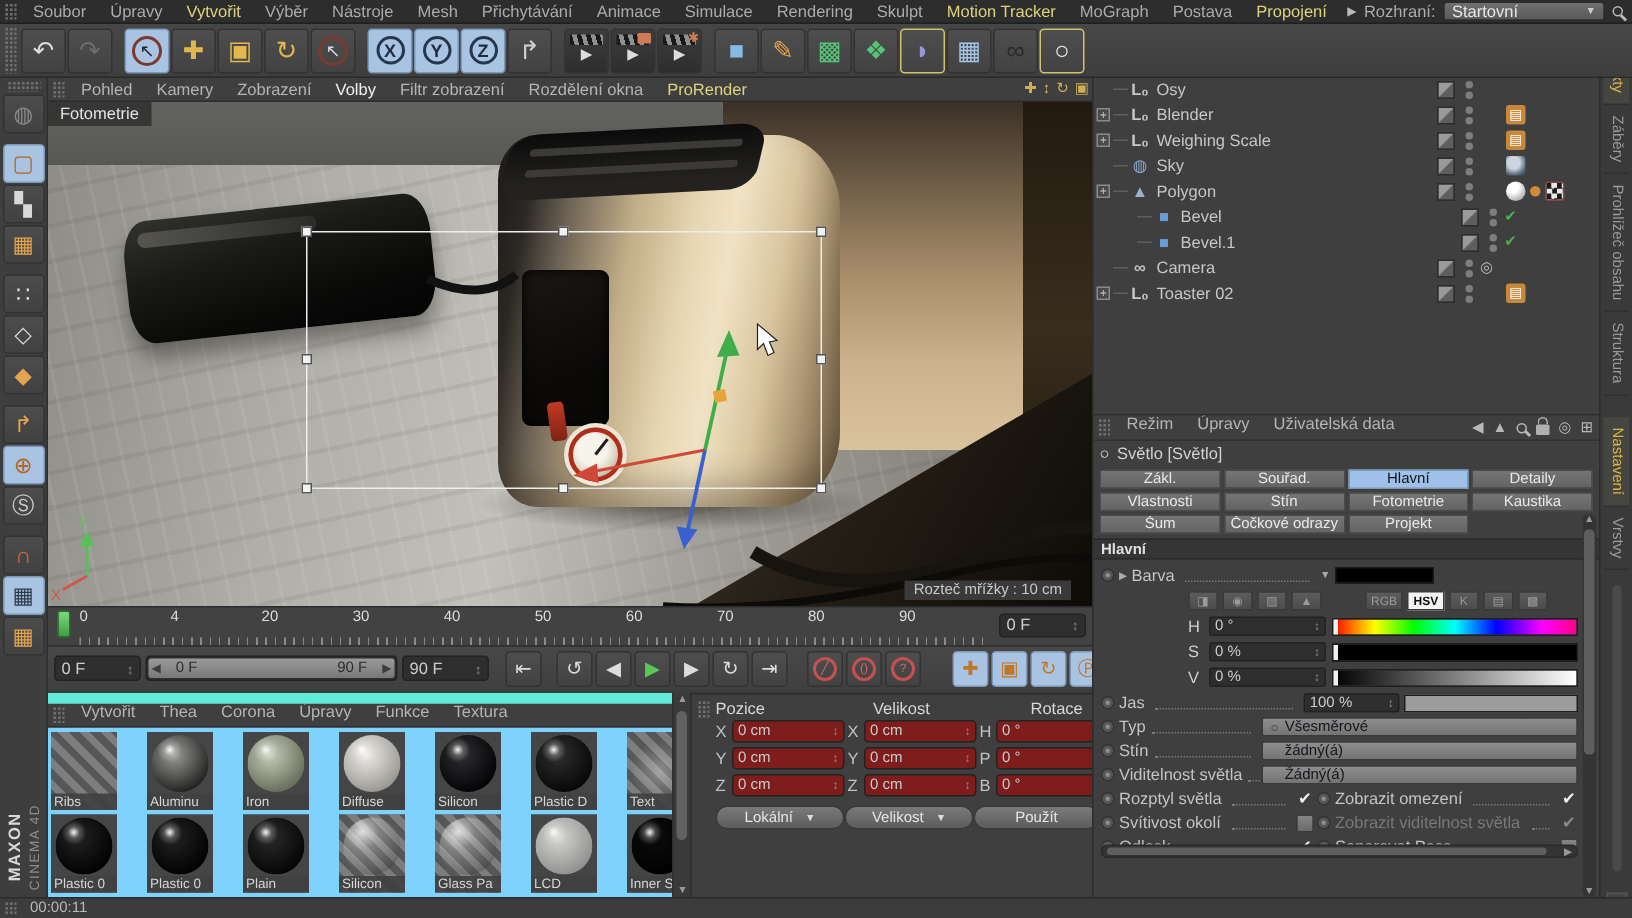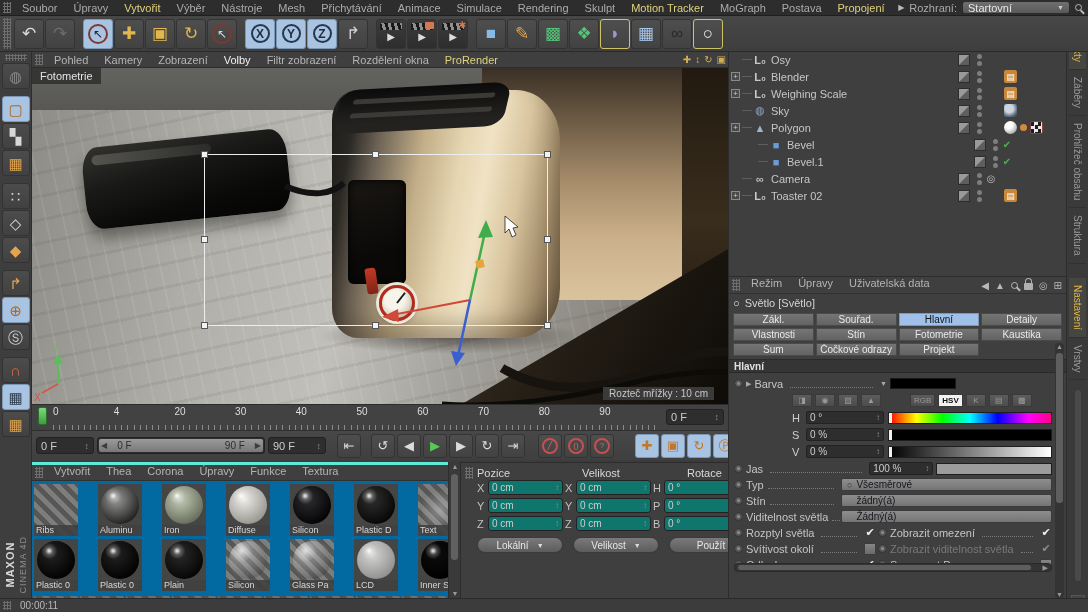--- a/index.html
+++ b/index.html
@@ -114,21 +114,21 @@
   .t-range .bar::before{content:"◀";color:#3c3c3c;font-size:8px;margin-left:2px}
   .t-range .bar::after{content:"▶";color:#3c3c3c;font-size:8px;margin-right:2px;order:9}
   .t-btn{width:24px;height:24px;border:1px solid #333;border-radius:3px;background:linear-gradient(#4e4e4e,#424242);display:flex;align-items:center;justify-content:center;color:#dcdcdc;font-size:13px;flex:0 0 auto}
   .t-btn.play{color:#57c957}
   .t-btn.gap{margin-left:8px}
   .t-btn.rec{color:#d56a6a}
   .t-btn.rec .rglyph{width:16px;height:16px;border:2px solid #c65050;border-radius:50%;font-size:8px;display:flex;align-items:center;justify-content:center;color:#d56a6a}
   .t-btn.key{background:#a9c3e2;border-color:#7d97b6;color:#c07828}
   .t-btn.film{background:#a9c3e2;border-color:#7d97b6;color:#31425c}
   
-  #materials{position:absolute;left:32px;top:462px;width:428px;height:136px;background:#0369a1;border-top:3px solid #5eead4;z-index:21;overflow:hidden}
+  #materials{position:absolute;left:32px;top:462px;width:428px;height:136px;background:#7dd3fc;border-top:7px solid #5eead4;z-index:21;overflow:hidden}
   #materials .panel-menu{height:16px}
   .mat-grid{display:grid;grid-template-columns:repeat(9,44px);gap:20px;padding:3px 2px 0 2px}
   .mat-tile{position:relative;width:44px;height:52px;background:#474747}
   .mat-thumb{position:absolute;inset:0;bottom:0}
   .mat-thumb.striped,.mat-thumb.striped-tex{background:repeating-linear-gradient(45deg,#7d7d7d 0 5px,#575757 5px 10px)}
   .mat-thumb.striped-tex::after{content:"";position:absolute;inset:4px;background:radial-gradient(circle,rgba(220,220,220,.4),transparent 70%)}
   .mat-thumb.sphere{background:#454545}
   .mat-thumb.sphere::after{content:"";position:absolute;left:3px;top:2px;width:38px;height:38px;border-radius:50%;
     background:radial-gradient(circle at 32% 26%,rgba(255,255,255,.95) 0%,rgba(255,255,255,.25) 10%,transparent 22%),
                radial-gradient(circle at 40% 35%,var(--c,#888),var(--d,#222) 78%)}
@@ -140,23 +140,23 @@
   #mat-scroll{position:absolute;left:448px;top:462px;width:12px;height:136px;background:#3a3a3a;border-left:1px solid #2e2e2e;z-index:22}
   .vscroll-thumb{position:absolute;left:2px;width:7px;border-radius:4px;background:#616161}
   .scroll-arrow{position:absolute;left:0;width:12px;text-align:center;color:#999;font-size:7px}
   
   #coords{position:absolute;left:460px;top:462px;width:268px;height:136px;background:#3f3f3f;border-top:1px solid #2c2c2c;border-left:1px solid #2c2c2c;z-index:21;padding:2px 4px}
   .co-head{display:grid;grid-template-columns:86px 86px 84px;gap:19px;padding-left:12px;height:15px;align-items:center;color:#d8d8d8}
   .co-grid{display:grid;grid-template-columns:86px 86px 84px;gap:2px;padding-left:12px}
   .co-col{display:flex;flex-direction:column;gap:3px}
   .co-row{display:flex;align-items:center;gap:3px}
   .co-row .ax{width:8px;color:#c0c0c0}
-  .co-field{flex:1;height:15px;background:#0f766e;border:1px solid #222;border-radius:3px;color:#ccc;display:flex;align-items:center;padding:0 3px;font-size:10px}
+  .co-field{flex:1;height:15px;background:#7f1d1d;border:1px solid #222;border-radius:3px;color:#ccc;display:flex;align-items:center;padding:0 3px;font-size:10px}
   .co-field::after{content:"↕";margin-left:auto;color:#888;font-size:8px}
-  .co-bottom{display:grid;grid-template-columns:86px 86px 84px;gap:10px;padding-left:12px;margin-top:6px}
+  .co-bottom{display:grid;grid-template-columns:86px 86px 84px;gap:0;padding-left:12px;margin-top:6px}
   .pill{height:16px;border-radius:8px;background:linear-gradient(#7a7a7a,#5c5c5c);border:1px solid #3a3a3a;color:#e6e6e6;display:flex;align-items:center;justify-content:center;gap:8px;font-size:10px;padding:0 8px}
   .pill .dd-arrow{font-size:7px;color:#ddd}
   .co-grip{position:absolute;left:4px;top:4px;width:8px;height:12px;background-image:radial-gradient(#6e6e6e 1px,transparent 1.2px);background-size:3px 3px}
   
   #om{position:absolute;left:728px;top:16px;width:338px;height:260px;background:#3f3f3f;border-left:1px solid #2c2c2c;z-index:25;overflow:hidden}
   #om .panel-menu{height:18px}
   .om-icons{margin-left:auto;display:flex;align-items:center;gap:5px;padding-right:4px;color:#b8b8b8;font-size:10px}
   .obj-row{display:flex;align-items:center;height:17px;padding-left:2px;position:relative}
   .obj-row .expander{width:9px;height:9px;border:1px solid #8a8a8a;background:#4a4a4a;color:#ccc;font-size:8px;line-height:7px;text-align:center;margin-right:2px;flex:0 0 auto}
   .obj-row .expander::before{content:"+"}

